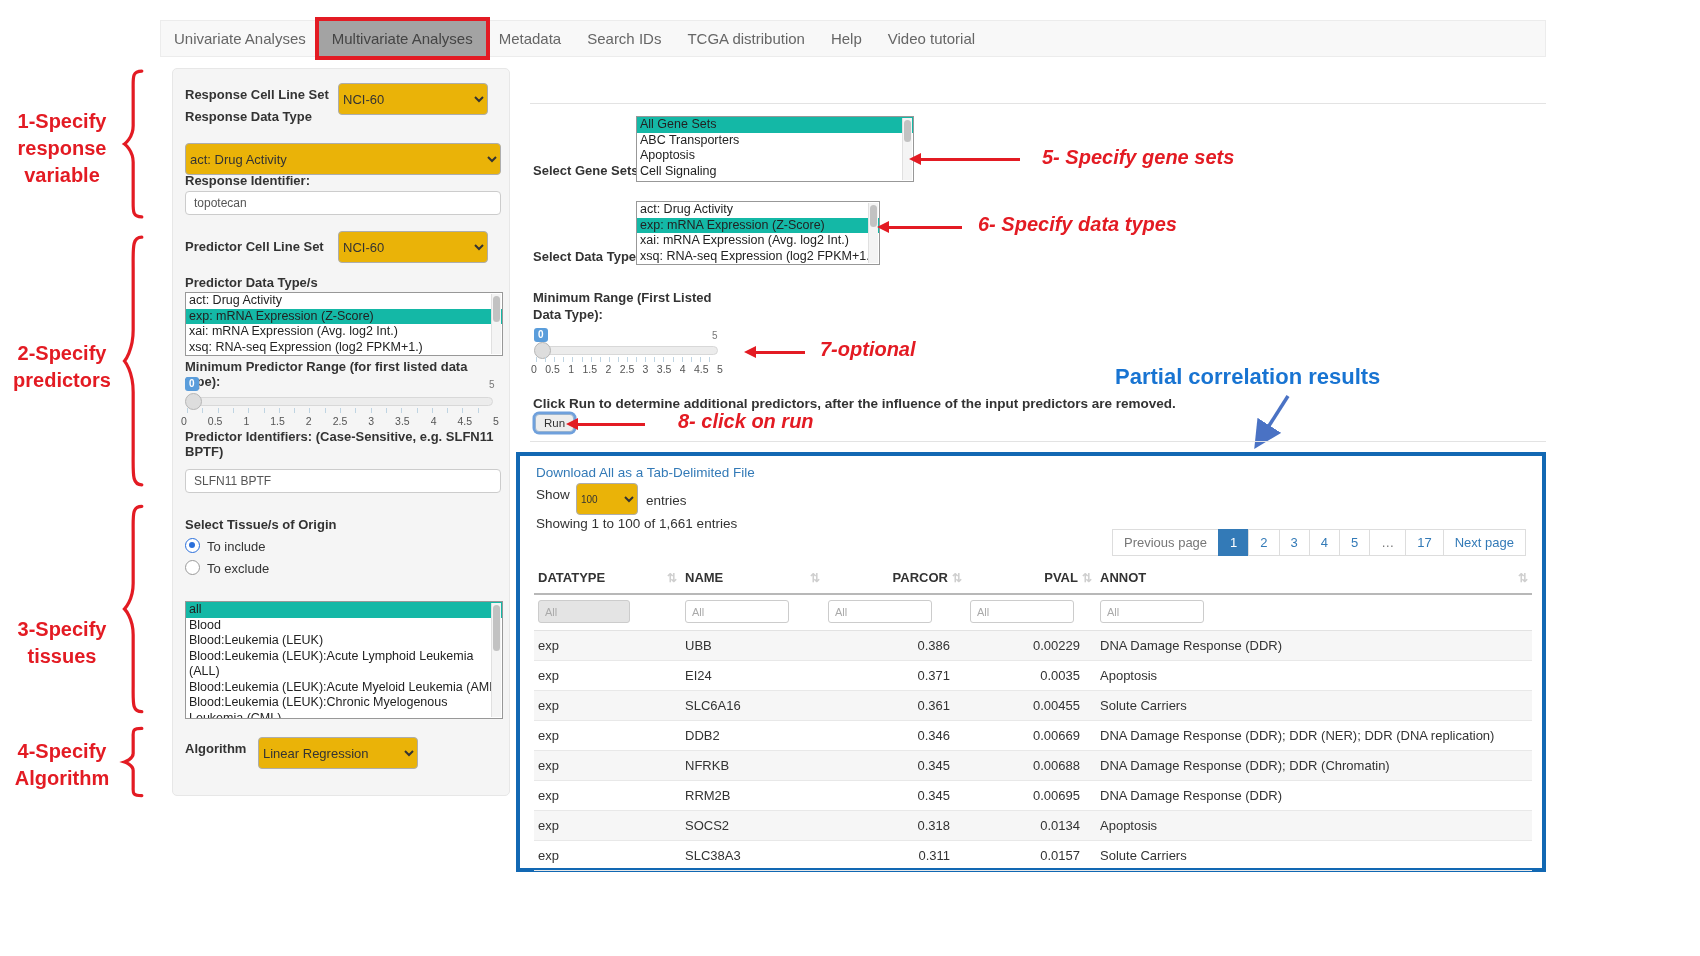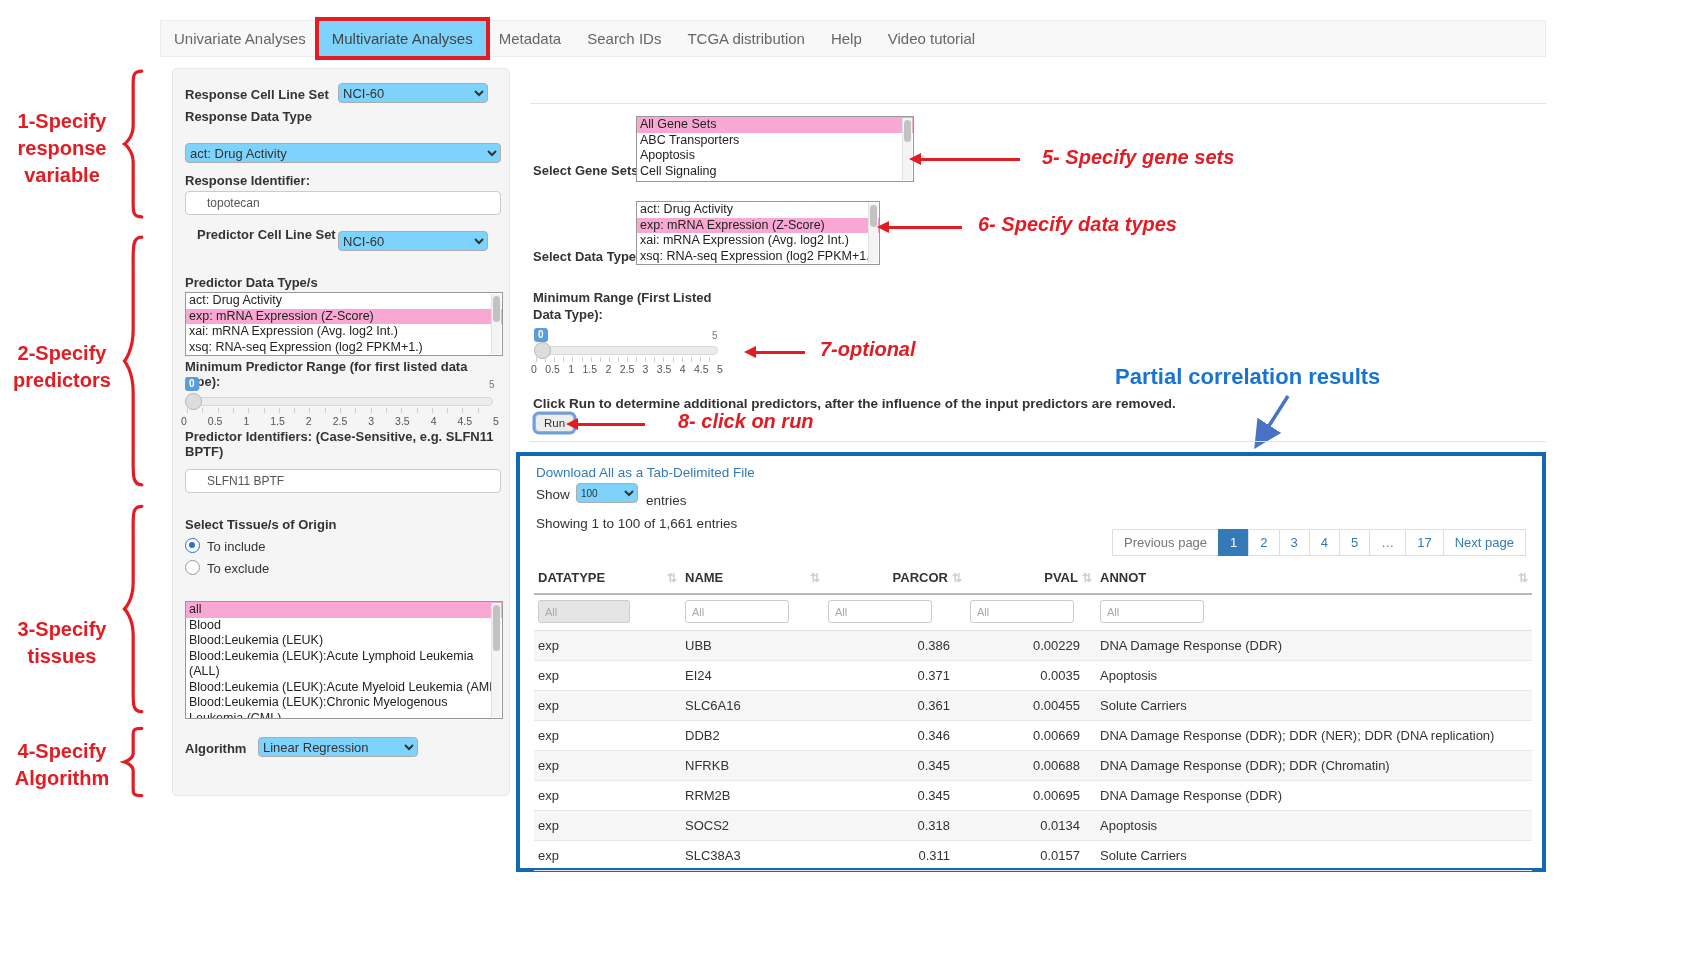--- a/index.html
+++ b/index.html
@@ -4,42 +4,42 @@
 <style>
   html,body { margin:0; padding:0; background:#fff; }
   body { font-family:"Liberation Sans", sans-serif; }
   #canvas { position:relative; width:1700px; height:956px; background:#fff; overflow:hidden; }
   .abs { position:absolute; }
 
   
   .navbar { left:160px; top:20px; width:1386px; height:37px; background:#f8f8f8;
             border:1px solid #ececec; display:flex; align-items:center; box-sizing:border-box; }
   .nav-item { padding:0 13px; line-height:35px; font-size:15px; color:#666; white-space:nowrap; cursor:pointer; }
-  .nav-item.active { background:#7dd3fc; color:#444; outline:4px solid #e31b23; }
+  .nav-item.active { background:#a3a3a3; color:#444; outline:4px solid #e31b23; }
 
   
   .red-label { color:#e31b23; font-weight:bold; font-size:20px; line-height:27px; text-align:center; }
   .red-label-r { color:#e31b23; font-weight:bold; font-size:20px; white-space:nowrap;font-style:italic; }
   .brace { overflow:visible; }
   .red-arrow { height:3px; background:#e31b23; }
   .red-arrow::before { content:''; position:absolute; left:-11px; top:-5px; border-style:solid;
                        border-width:6.5px 12px 6.5px 0; border-color:transparent #e31b23 transparent transparent; }
   .blue-title { color:#1874d2; font-weight:bold; font-size:22px; white-space:nowrap; }
 
   
   .panel { left:172px; top:68px; width:338px; height:728px; background:#f5f5f5;
            border:1px solid #e7e7e7; border-radius:5px; box-sizing:border-box; }
   .lbl { font-weight:bold; font-size:13px; color:#333; }
-  select { font-size:13px; color:#333; background:#7dd3fc; border:1px solid #adadad; border-radius:4px; height:20px; }
+  select { font-size:13px; color:#333; background:#eab308; border:1px solid #adadad; border-radius:4px; height:32px; }
   .txt-input { background:#fff; border:1px solid #ccc; border-radius:4px; height:24px; font-size:12px;
-               color:#555; padding:0 21px; box-sizing:border-box; }
+               color:#555; padding:0 8px; box-sizing:border-box; }
   .listbox { background:#fff; border:1px solid #989898; box-sizing:border-box; overflow:hidden; position:absolute; }
   .listbox .opt { font-size:12.5px; color:#222; line-height:15.5px; padding:0 3px; white-space:nowrap; cursor:pointer; }
   .listbox .opt.wrap { white-space:normal; }
-  .listbox .opt.sel { background:#f9a8d4; }
+  .listbox .opt.sel { background:#14b8a6; }
   .sbar { position:absolute; top:1px; right:1px; bottom:1px; width:9px; background:#f4f4f4; border-left:1px solid #e0e0e0; }
   .sbar .thumb { position:absolute; left:1px; width:7px; background:#c2c2c2; border-radius:4px; }
 
   
   .slider-badge { position:absolute; background:#5a9ddb; color:#fff; font-size:10px; line-height:14px;
                   padding:0 4px; border-radius:3px; font-weight:bold; }
   .slider-max { position:absolute; font-size:10px; color:#777; }
   .slider-track { position:absolute; height:9px; background:#ececec; border:1px solid #d8d8d8; border-radius:6px; box-sizing:border-box; }
   .slider-handle { position:absolute; width:17px; height:17px; border-radius:50%; background:#ddd;
                    border:1px solid #b5b5b5; top:-5px; left:-3px; box-sizing:border-box; }
@@ -154,21 +154,21 @@
     </select>
 
     <span class="abs lbl" style="left:12px; top:40px;">Response Data Type</span>
     <select class="abs" style="left:12px; top:74px; width:316px;">
       <option>act: Drug Activity</option>
     </select>
 
     <span class="abs lbl" style="left:12px; top:104px;">Response Identifier:</span>
     <input class="abs txt-input" style="left: 12px; top: 122px; width: 316px;" value="topotecan">
 
-    <span class="abs lbl" style="left:12px; top:158px;margin-left:12px;">Predictor Cell Line Set</span>
+    <span class="abs lbl" style="left:12px; top:170px;">Predictor Cell Line Set</span>
     <select class="abs" style="left:165px; top:162px; width:150px;">
       <option>NCI-60</option>
     </select>
 
     <span class="abs lbl" style="left:12px; top:206px;">Predictor Data Type/s</span>
     <div class="listbox" style="left:12px; top:223px; width:318px; height:64px;">
       <div class="opt">act: Drug Activity</div>
       <div class="opt sel">exp: mRNA Expression (Z-Score)</div>
       <div class="opt">xai: mRNA Expression (Avg. log2 Int.)</div>
       <div class="opt">xsq: RNA-seq Expression (log2 FPKM+1.)</div>

